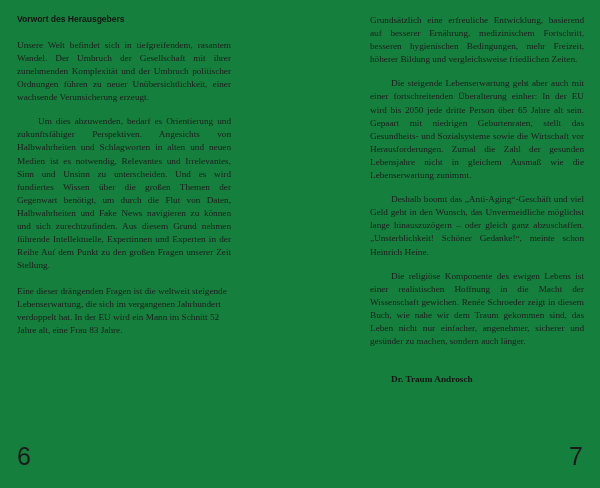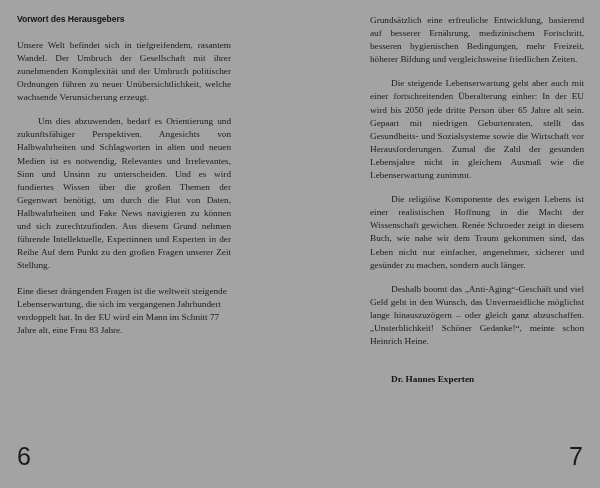--- a/index.html
+++ b/index.html
@@ -12,21 +12,21 @@
     background: #ffffff;
     font-family: "Liberation Serif", "DejaVu Serif", serif;
     color: #1a1a1a;
     overflow: hidden;
   }
 
   .spread {
     position: relative;
     width: 600px;
     height: 488px;
-    background: #a3a3a3;
+    background: #15803d;
   }
 
   .page {
     position: absolute;
     top: 0;
     width: 300px;
     height: 488px;
     box-sizing: border-box;
   }
   .page-left  { left: 0; }
@@ -104,42 +104,42 @@
 </head>
 <body>
 
 <div class="spread">
 
   <div class="page page-left">
     <div class="column">
 
       <h2 class="section-title">Vorwort des Herausgebers</h2>
 
-      <p class="para">Unsere Welt befindet sich in tiefgreifendem, rasantem Wandel. Der Umbruch der Gesellschaft mit ihrer zunehmenden Komplexität und der Umbruch politischer Ordnungen führen zu neuer Unübersichtlichkeit, welche wachsende Verunsicherung erzeugt.</p>
+      <p class="para">Unsere Welt befindet sich in tiefgreifendem, rasantem Wandel. Der Umbruch der Gesellschaft mit ihrer zunehmenden Komplexität und der Umbruch politischer Ordnungen führen zu neuer Unübersichtlichkeit, einer wachsende Verunsicherung erzeugt.</p>
 
       <p class="para indent"><span>Um dies abzuwenden, bedarf es Orientierung und zukunftsfähiger Perspektiven. Angesichts von Halbwahrheiten und Schlagworten in alten und neuen Medien ist es notwendig, Relevantes und Irrelevantes, Sinn und Unsinn zu unterscheiden. Und es wird fundiertes Wissen über die großen Themen der Gegenwart benötigt, um durch die Flut von Daten, Halbwahrheiten und Fake News navigieren zu können und sich zurechtzufinden. Aus diesem Grund nehmen führende Intellektuelle, Expertinnen und Experten in der Reihe </span><b class="bold-inline">Auf dem Punkt</b><span> zu den großen Fragen unserer Zeit Stellung.</span></p>
 
-      <p class="para spaced">Eine dieser drängenden Fragen ist die weltweit steigende Lebenserwartung, die sich im vergangenen Jahrhundert verdoppelt hat. In der EU wird ein Mann im Schnitt 77 Jahre alt, eine Frau 83 Jahre.</p>
+      <p class="para spaced">Eine dieser drängenden Fragen ist die weltweit steigende Lebenserwartung, die sich im vergangenen Jahrhundert verdoppelt hat. In der EU wird ein Mann im Schnitt 52 Jahre alt, eine Frau 83 Jahre.</p>
 
     </div>
 
     <div class="folio folio-left">6</div>
   </div>
 
   <div class="page page-right">
     <div class="column">
 
       <p class="para">Grundsätzlich eine erfreuliche Entwicklung, basierend auf besserer Ernährung, medizinischem Fortschritt, besseren hygienischen Bedingungen, mehr Freizeit, höherer Bildung und vergleichsweise friedlichen Zeiten.</p>
 
       <p class="para indent">Die steigende Lebenserwartung geht aber auch mit einer fortschreitenden Überalterung einher: In der EU wird bis 2050 jede dritte Person über 65 Jahre alt sein. Gepaart mit niedrigen Geburtenraten, stellt das Gesundheits- und Sozialsysteme sowie die Wirtschaft vor Herausforderungen. Zumal die Zahl der gesunden Lebensjahre nicht in gleichem Ausmaß wie die Lebenserwartung zunimmt.</p>
 
+      <p class="para indent">Deshalb boomt das „Anti-Aging“-Geschäft und viel Geld geht in den Wunsch, das Unvermeidliche möglichst lange hinauszuzögern – oder gleich ganz abzuschaffen. „Unsterblichkeit! Schöner Gedanke!“, meinte schon Heinrich Heine.</p>
+
       <p class="para indent">Die religiöse Komponente des ewigen Lebens ist einer realistischen Hoffnung in die Macht der Wissenschaft gewichen. Renée Schroeder zeigt in diesem Buch, wie nahe wir dem Traum gekommen sind, das Leben nicht nur einfacher, angenehmer, sicherer und gesünder zu machen, sondern auch länger.</p>
 
-      <p class="para indent">Deshalb boomt das „Anti-Aging“-Geschäft und viel Geld geht in den Wunsch, das Unvermeidliche möglichst lange hinauszuzögern – oder gleich ganz abzuschaffen. „Unsterblichkeit! Schöner Gedanke!“, meinte schon Heinrich Heine.</p>
-
-      <p class="signature spaced">Dr. Hannes Experten</p>
+      <p class="signature spaced">Dr. Traum Androsch</p>
 
     </div>
 
     <div class="folio folio-right">7</div>
   </div>
 
 </div>
 
 </body></html>

